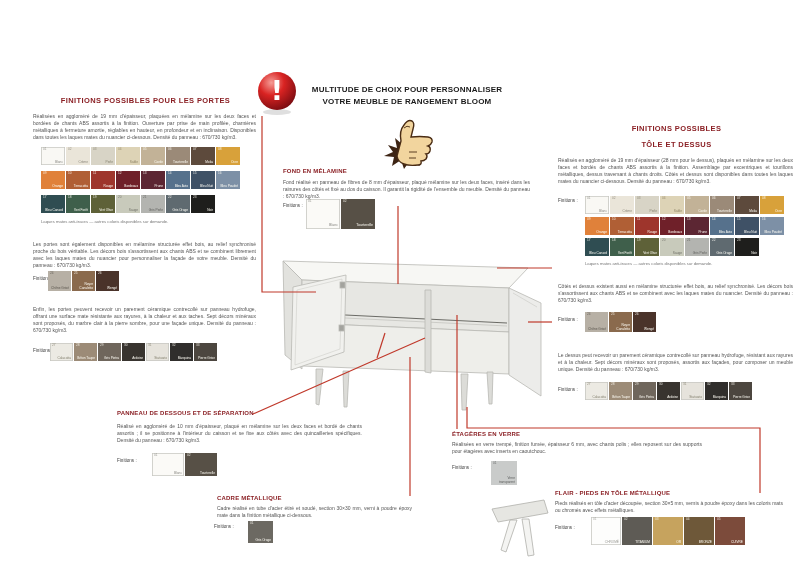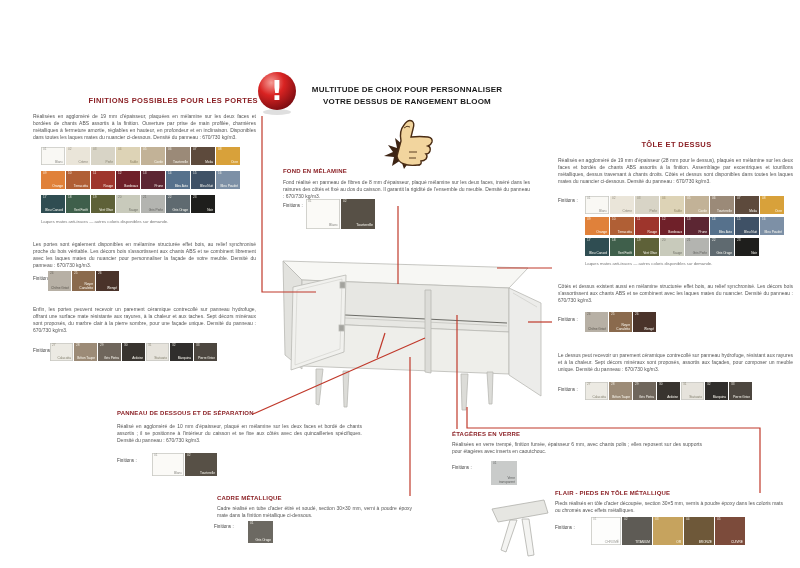--- a/index.html
+++ b/index.html
@@ -81,42 +81,43 @@
         <stop offset="100%" stop-color="#7d0d12"></stop>
       </radialGradient>
     </defs>
     <ellipse cx="21" cy="42" rx="14" ry="3" fill="#c4c4c4" opacity="0.55"></ellipse>
     <circle cx="21" cy="21" r="19" fill="url(#ballrg)"></circle>
     <text x="21" y="30" text-anchor="middle" font-size="27" font-weight="bold" font-family="DejaVu Sans, sans-serif" fill="#ffffff">!</text>
   </svg>
 
   <div class="abs" style="left:300px;top:84px;width:214px;">
     <div class="title-line">MULTITUDE DE CHOIX POUR PERSONNALISER</div>
-    <div class="title-line">VOTRE DESSUS DE RANGEMENT BLOOM</div>
+    <div class="title-line">VOTRE MEUBLE DE RANGEMENT BLOOM</div>
   </div>
 
   <svg class="abs" style="left:380px;top:116px;" width="58" height="56" viewBox="0 0 58 56">
     <polygon points="4,40 13,36 8,29 17,32 15,22 23,29 23,19 29,28 33,21 34,30 41,27 36,36 44,38 35,43 40,50 29,46 24,53 21,44 12,50 14,41" fill="#3d2414"></polygon>
     <path d="M21,25 q-2,-10 3,-16 q4,-6 8,-4 q3,2 1,8 l-2,8 q9,-1 17,0 q5,1 4,5 q-1,3 -4,4 q3,1 2,5 q-1,3 -4,3 q2,2 0,5 q-2,2 -5,2 q1,4 -3,4 q-9,1 -14,-1 q-6,-2 -7,-8 z" fill="#f2d59e" stroke="#4a2c14" stroke-width="1.4"></path>
     <path d="M24,12 q3,-3 6,-1 M29,36 h8 M29,42 h7" fill="none" stroke="#4a2c14" stroke-width="0.9"></path>
   </svg>
 
-  <div class="abs heading-main" style="left:33px;top:96px;width:225px;text-align:right;">FINITIONS POSSIBLES POUR LES PORTES</div>
+  <div class="abs heading-main" style="left:33px;top:96px;width:225px;">FINITIONS POSSIBLES POUR LES PORTES</div>
   <div class="abs para" style="left:33px;top:113px;width:223px;">Réalisées en aggloméré de 19 mm d'épaisseur, plaquées en mélamine sur les deux faces et bordées de chants ABS assortis à la finition. Ouverture par prise de main profilée, charnières métalliques à fermeture amortie, réglables en hauteur, en profondeur et en inclinaison. Disponibles dans toutes les laques mates du nuancier ci-dessous. Densité du panneau : 670/730 kg/m3.</div>
   <div class="abs swrow sw-sm" style="left:41px;top:147px;"><div class="sw" style="background: rgb(249, 248, 244); color: rgb(138, 138, 133); box-shadow: rgb(200, 200, 194) 0px 0px 0px 0.8px inset;"><span class="sw-num">01</span><span class="sw-label">Blanc</span></div><div class="sw" style="background: rgb(234, 229, 217); color: rgb(138, 133, 120);"><span class="sw-num">02</span><span class="sw-label">Crème</span></div><div class="sw" style="background: rgb(216, 212, 198); color: rgb(132, 128, 111);"><span class="sw-num">03</span><span class="sw-label">Perle</span></div><div class="sw" style="background: rgb(221, 211, 182); color: rgb(141, 130, 99);"><span class="sw-num">04</span><span class="sw-label">Sable</span></div><div class="sw" style="background: rgb(194, 178, 151); color: rgb(255, 253, 245);"><span class="sw-num">05</span><span class="sw-label">Corde</span></div><div class="sw" style="background: rgb(155, 138, 120); color: rgb(255, 253, 245);"><span class="sw-num">06</span><span class="sw-label">Tourterelle</span></div><div class="sw" style="background: rgb(93, 74, 60); color: rgb(255, 253, 245);"><span class="sw-num">07</span><span class="sw-label">Moka</span></div><div class="sw" style="background: rgb(216, 161, 58); color: rgb(255, 253, 245);"><span class="sw-num">08</span><span class="sw-label">Ocre</span></div></div>
   <div class="abs swrow sw-sm" style="left:41px;top:171px;"><div class="sw" style="background: rgb(224, 129, 58); color: rgb(255, 253, 245);"><span class="sw-num">09</span><span class="sw-label">Orange</span></div><div class="sw" style="background: rgb(176, 95, 53); color: rgb(255, 253, 245);"><span class="sw-num">10</span><span class="sw-label">Terracotta</span></div><div class="sw" style="background: rgb(158, 53, 44); color: rgb(255, 253, 245);"><span class="sw-num">11</span><span class="sw-label">Rouge</span></div><div class="sw" style="background: rgb(111, 32, 41); color: rgb(255, 253, 245);"><span class="sw-num">12</span><span class="sw-label">Bordeaux</span></div><div class="sw" style="background: rgb(92, 38, 51); color: rgb(255, 253, 245);"><span class="sw-num">13</span><span class="sw-label">Prune</span></div><div class="sw" style="background: rgb(86, 113, 140); color: rgb(255, 253, 245);"><span class="sw-num">14</span><span class="sw-label">Bleu Avio</span></div><div class="sw" style="background: rgb(63, 81, 102); color: rgb(255, 253, 245);"><span class="sw-num">15</span><span class="sw-label">Bleu Nuit</span></div><div class="sw" style="background: rgb(125, 144, 166); color: rgb(255, 253, 245);"><span class="sw-num">16</span><span class="sw-label">Bleu Poudré</span></div></div>
   <div class="abs swrow sw-sm" style="left:41px;top:195px;"><div class="sw" style="background: rgb(47, 77, 82); color: rgb(255, 253, 245);"><span class="sw-num">17</span><span class="sw-label">Bleu Canard</span></div><div class="sw" style="background: rgb(63, 95, 75); color: rgb(255, 253, 245);"><span class="sw-num">18</span><span class="sw-label">Vert Forêt</span></div><div class="sw" style="background: rgb(94, 97, 56); color: rgb(255, 253, 245);"><span class="sw-num">19</span><span class="sw-label">Vert Olive</span></div><div class="sw" style="background: rgb(200, 202, 187); color: rgb(110, 111, 102);"><span class="sw-num">20</span><span class="sw-label">Sauge</span></div><div class="sw" style="background: rgb(179, 180, 176); color: rgb(93, 93, 90);"><span class="sw-num">21</span><span class="sw-label">Gris Perle</span></div><div class="sw" style="background: rgb(95, 106, 112); color: rgb(255, 253, 245);"><span class="sw-num">22</span><span class="sw-label">Gris Orage</span></div><div class="sw" style="background: rgb(30, 30, 28); color: rgb(255, 253, 245);"><span class="sw-num">23</span><span class="sw-label">Noir</span></div></div>
   <div class="abs note" style="left:41px;top:219px;width:200px;">Laques mates anti-traces — autres coloris disponibles sur demande.</div>
   <div class="abs para" style="left:33px;top:241px;width:223px;">Les portes sont également disponibles en mélamine structurée effet bois, au relief synchronisé proche du bois véritable. Les décors bois s'assortissent aux chants ABS et se combinent librement avec les laques mates du nuancier pour personnaliser la façade de votre meuble. Densité du panneau : 670/730 kg/m3.</div>
   <div class="abs fin-label" style="left:33px;top:276px;">Finitions :</div>
   <div class="abs swrow sw-wood" style="left:48px;top:271px;"><div class="sw" style="background: rgb(183, 176, 165); color: rgb(88, 84, 76);"><span class="sw-num">24</span><span class="sw-label">Chêne Grisé</span></div><div class="sw" style="background: rgb(138, 106, 77); color: rgb(255, 253, 245);"><span class="sw-num">25</span><span class="sw-label">Noyer Canaletto</span></div><div class="sw" style="background: rgb(74, 51, 42); color: rgb(255, 253, 245);"><span class="sw-num">26</span><span class="sw-label">Wengé</span></div></div>
   <div class="abs para" style="left:33px;top:306px;width:223px;">Enfin, les portes peuvent recevoir un parement céramique contrecollé sur panneau hydrofuge, offrant une surface mate résistante aux rayures, à la chaleur et aux taches. Sept décors minéraux sont proposés, du marbre clair à la pierre sombre, pour une façade unique. Densité du panneau : 670/730 kg/m3.</div>
   <div class="abs fin-label" style="left:33px;top:348px;">Finitions :</div>
   <div class="abs swrow sw-cer" style="left:50px;top:343px;"><div class="sw" style="background: rgb(236, 234, 227); color: rgb(132, 128, 111); box-shadow: rgb(200, 200, 194) 0px 0px 0px 0.8px inset;"><span class="sw-num">27</span><span class="sw-label">Calacatta</span></div><div class="sw" style="background: rgb(156, 139, 119); color: rgb(255, 253, 245);"><span class="sw-num">28</span><span class="sw-label">Béton Taupe</span></div><div class="sw" style="background: rgb(111, 102, 92); color: rgb(255, 253, 245);"><span class="sw-num">29</span><span class="sw-label">Gris Pietra</span></div><div class="sw" style="background: rgb(56, 52, 47); color: rgb(255, 253, 245);"><span class="sw-num">30</span><span class="sw-label">Ardoise</span></div><div class="sw" style="background: rgb(230, 227, 220); color: rgb(132, 128, 111); box-shadow: rgb(200, 200, 194) 0px 0px 0px 0.8px inset;"><span class="sw-num">31</span><span class="sw-label">Statuario</span></div><div class="sw" style="background: rgb(48, 46, 44); color: rgb(255, 253, 245);"><span class="sw-num">32</span><span class="sw-label">Marquina</span></div><div class="sw" style="background: rgb(76, 70, 63); color: rgb(255, 253, 245);"><span class="sw-num">33</span><span class="sw-label">Pierre Grise</span></div></div>
 
+  <div class="abs heading-main" style="left:558px;top:124px;width:237px;">FINITIONS POSSIBLES</div>
   <div class="abs heading-main" style="left:558px;top:140px;width:237px;">TÔLE ET DESSUS</div>
   <div class="abs para" style="left:558px;top:157px;width:235px;">Réalisés en aggloméré de 19 mm d'épaisseur (28 mm pour le dessus), plaqués en mélamine sur les deux faces et bordés de chants ABS assortis à la finition. Assemblage par excentriques et tourillons métalliques, dessus traversant à chants droits. Côtés et dessus sont disponibles dans toutes les laques mates du nuancier ci-dessous. Densité du panneau : 670/730 kg/m3.</div>
   <div class="abs fin-label" style="left:558px;top:198px;">Finitions :</div>
   <div class="abs swrow sw-sm" style="left:585px;top:196px;"><div class="sw" style="background: rgb(249, 248, 244); color: rgb(138, 138, 133); box-shadow: rgb(200, 200, 194) 0px 0px 0px 0.8px inset;"><span class="sw-num">01</span><span class="sw-label">Blanc</span></div><div class="sw" style="background: rgb(234, 229, 217); color: rgb(138, 133, 120);"><span class="sw-num">02</span><span class="sw-label">Crème</span></div><div class="sw" style="background: rgb(216, 212, 198); color: rgb(132, 128, 111);"><span class="sw-num">03</span><span class="sw-label">Perle</span></div><div class="sw" style="background: rgb(221, 211, 182); color: rgb(141, 130, 99);"><span class="sw-num">04</span><span class="sw-label">Sable</span></div><div class="sw" style="background: rgb(194, 178, 151); color: rgb(255, 253, 245);"><span class="sw-num">05</span><span class="sw-label">Corde</span></div><div class="sw" style="background: rgb(155, 138, 120); color: rgb(255, 253, 245);"><span class="sw-num">06</span><span class="sw-label">Tourterelle</span></div><div class="sw" style="background: rgb(93, 74, 60); color: rgb(255, 253, 245);"><span class="sw-num">07</span><span class="sw-label">Moka</span></div><div class="sw" style="background: rgb(216, 161, 58); color: rgb(255, 253, 245);"><span class="sw-num">08</span><span class="sw-label">Ocre</span></div></div>
   <div class="abs swrow sw-sm" style="left:585px;top:217px;"><div class="sw" style="background: rgb(224, 129, 58); color: rgb(255, 253, 245);"><span class="sw-num">09</span><span class="sw-label">Orange</span></div><div class="sw" style="background: rgb(176, 95, 53); color: rgb(255, 253, 245);"><span class="sw-num">10</span><span class="sw-label">Terracotta</span></div><div class="sw" style="background: rgb(158, 53, 44); color: rgb(255, 253, 245);"><span class="sw-num">11</span><span class="sw-label">Rouge</span></div><div class="sw" style="background: rgb(111, 32, 41); color: rgb(255, 253, 245);"><span class="sw-num">12</span><span class="sw-label">Bordeaux</span></div><div class="sw" style="background: rgb(92, 38, 51); color: rgb(255, 253, 245);"><span class="sw-num">13</span><span class="sw-label">Prune</span></div><div class="sw" style="background: rgb(86, 113, 140); color: rgb(255, 253, 245);"><span class="sw-num">14</span><span class="sw-label">Bleu Avio</span></div><div class="sw" style="background: rgb(63, 81, 102); color: rgb(255, 253, 245);"><span class="sw-num">15</span><span class="sw-label">Bleu Nuit</span></div><div class="sw" style="background: rgb(125, 144, 166); color: rgb(255, 253, 245);"><span class="sw-num">16</span><span class="sw-label">Bleu Poudré</span></div></div>
   <div class="abs swrow sw-sm" style="left:585px;top:238px;"><div class="sw" style="background: rgb(47, 77, 82); color: rgb(255, 253, 245);"><span class="sw-num">17</span><span class="sw-label">Bleu Canard</span></div><div class="sw" style="background: rgb(63, 95, 75); color: rgb(255, 253, 245);"><span class="sw-num">18</span><span class="sw-label">Vert Forêt</span></div><div class="sw" style="background: rgb(94, 97, 56); color: rgb(255, 253, 245);"><span class="sw-num">19</span><span class="sw-label">Vert Olive</span></div><div class="sw" style="background: rgb(200, 202, 187); color: rgb(110, 111, 102);"><span class="sw-num">20</span><span class="sw-label">Sauge</span></div><div class="sw" style="background: rgb(179, 180, 176); color: rgb(93, 93, 90);"><span class="sw-num">21</span><span class="sw-label">Gris Perle</span></div><div class="sw" style="background: rgb(95, 106, 112); color: rgb(255, 253, 245);"><span class="sw-num">22</span><span class="sw-label">Gris Orage</span></div><div class="sw" style="background: rgb(30, 30, 28); color: rgb(255, 253, 245);"><span class="sw-num">23</span><span class="sw-label">Noir</span></div></div>
   <div class="abs note" style="left:585px;top:261px;width:200px;">Laques mates anti-traces — autres coloris disponibles sur demande.</div>
   <div class="abs para" style="left:558px;top:283px;width:235px;">Côtés et dessus existent aussi en mélamine structurée effet bois, au relief synchronisé. Les décors bois s'assortissent aux chants ABS et se combinent avec les laques mates du nuancier. Densité du panneau : 670/730 kg/m3.</div>
   <div class="abs fin-label" style="left:558px;top:317px;">Finitions :</div>
   <div class="abs swrow sw-wood" style="left:585px;top:312px;"><div class="sw" style="background: rgb(183, 176, 165); color: rgb(88, 84, 76);"><span class="sw-num">24</span><span class="sw-label">Chêne Grisé</span></div><div class="sw" style="background: rgb(138, 106, 77); color: rgb(255, 253, 245);"><span class="sw-num">25</span><span class="sw-label">Noyer Canaletto</span></div><div class="sw" style="background: rgb(74, 51, 42); color: rgb(255, 253, 245);"><span class="sw-num">26</span><span class="sw-label">Wengé</span></div></div>

